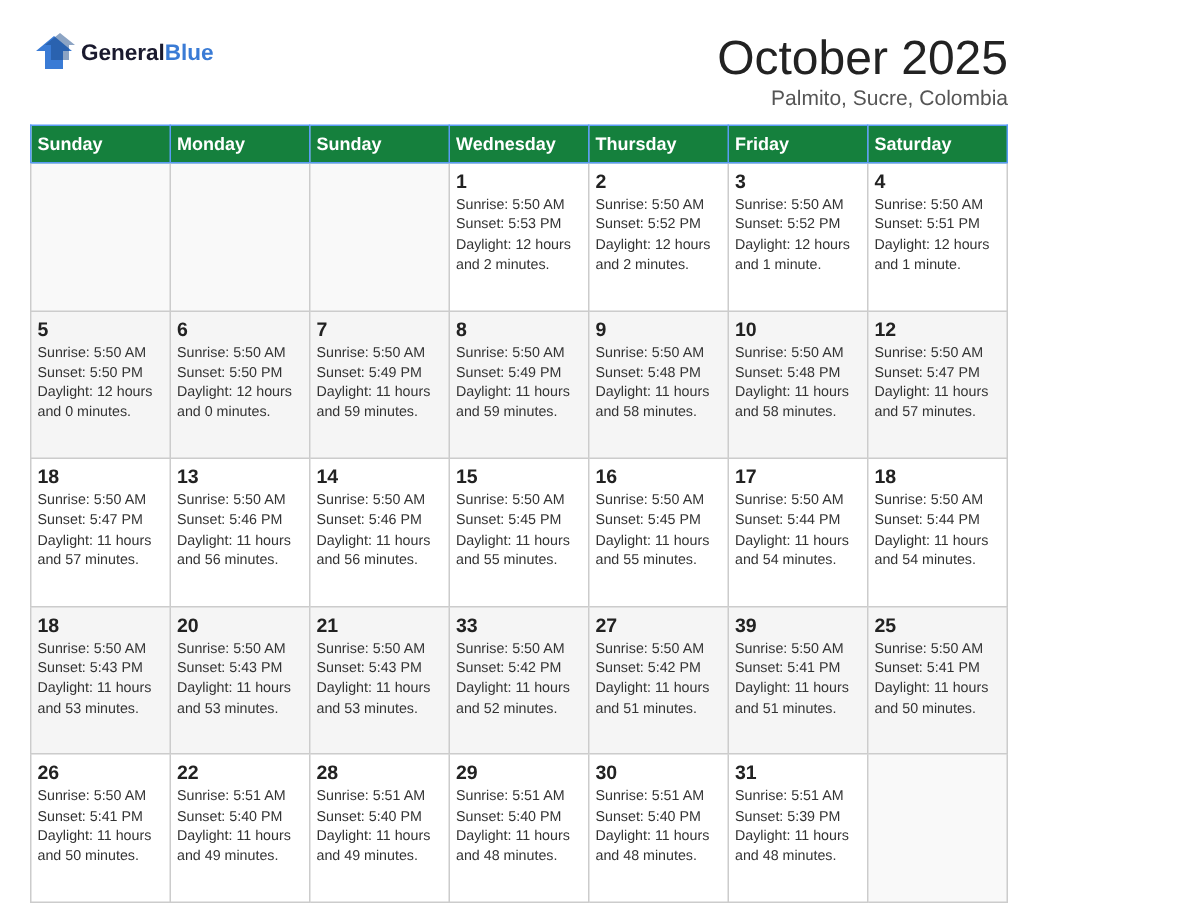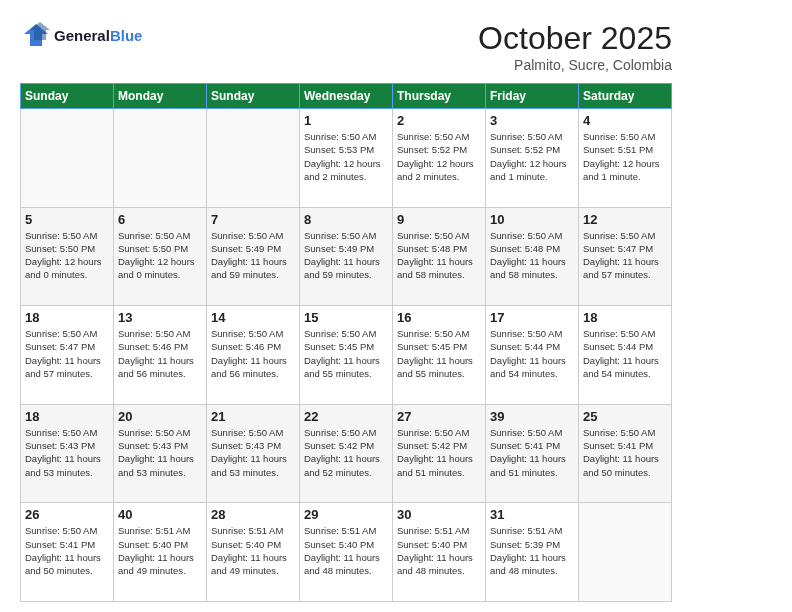--- a/index.html
+++ b/index.html
@@ -208,21 +208,21 @@
           </td>
           <td>
             <div class="day-number">20</div>
             <div class="day-info">Sunrise: 5:50 AM<br>Sunset: 5:43 PM<br>Daylight: 11 hours<br>and 53 minutes.</div>
           </td>
           <td>
             <div class="day-number">21</div>
             <div class="day-info">Sunrise: 5:50 AM<br>Sunset: 5:43 PM<br>Daylight: 11 hours<br>and 53 minutes.</div>
           </td>
           <td>
-            <div class="day-number">22</div>
+            <div class="day-number">33</div>
             <div class="day-info">Sunrise: 5:50 AM<br>Sunset: 5:42 PM<br>Daylight: 11 hours<br>and 52 minutes.</div>
           </td>
           <td>
             <div class="day-number">27</div>
             <div class="day-info">Sunrise: 5:50 AM<br>Sunset: 5:42 PM<br>Daylight: 11 hours<br>and 51 minutes.</div>
           </td>
           <td>
             <div class="day-number">39</div>
             <div class="day-info">Sunrise: 5:50 AM<br>Sunset: 5:41 PM<br>Daylight: 11 hours<br>and 51 minutes.</div>
           </td>
@@ -230,21 +230,21 @@
             <div class="day-number">25</div>
             <div class="day-info">Sunrise: 5:50 AM<br>Sunset: 5:41 PM<br>Daylight: 11 hours<br>and 50 minutes.</div>
           </td>
         </tr>
         <tr>
           <td>
             <div class="day-number">26</div>
             <div class="day-info">Sunrise: 5:50 AM<br>Sunset: 5:41 PM<br>Daylight: 11 hours<br>and 50 minutes.</div>
           </td>
           <td>
-            <div class="day-number">40</div>
+            <div class="day-number">22</div>
             <div class="day-info">Sunrise: 5:51 AM<br>Sunset: 5:40 PM<br>Daylight: 11 hours<br>and 49 minutes.</div>
           </td>
           <td>
             <div class="day-number">28</div>
             <div class="day-info">Sunrise: 5:51 AM<br>Sunset: 5:40 PM<br>Daylight: 11 hours<br>and 49 minutes.</div>
           </td>
           <td>
             <div class="day-number">29</div>
             <div class="day-info">Sunrise: 5:51 AM<br>Sunset: 5:40 PM<br>Daylight: 11 hours<br>and 48 minutes.</div>
           </td>

